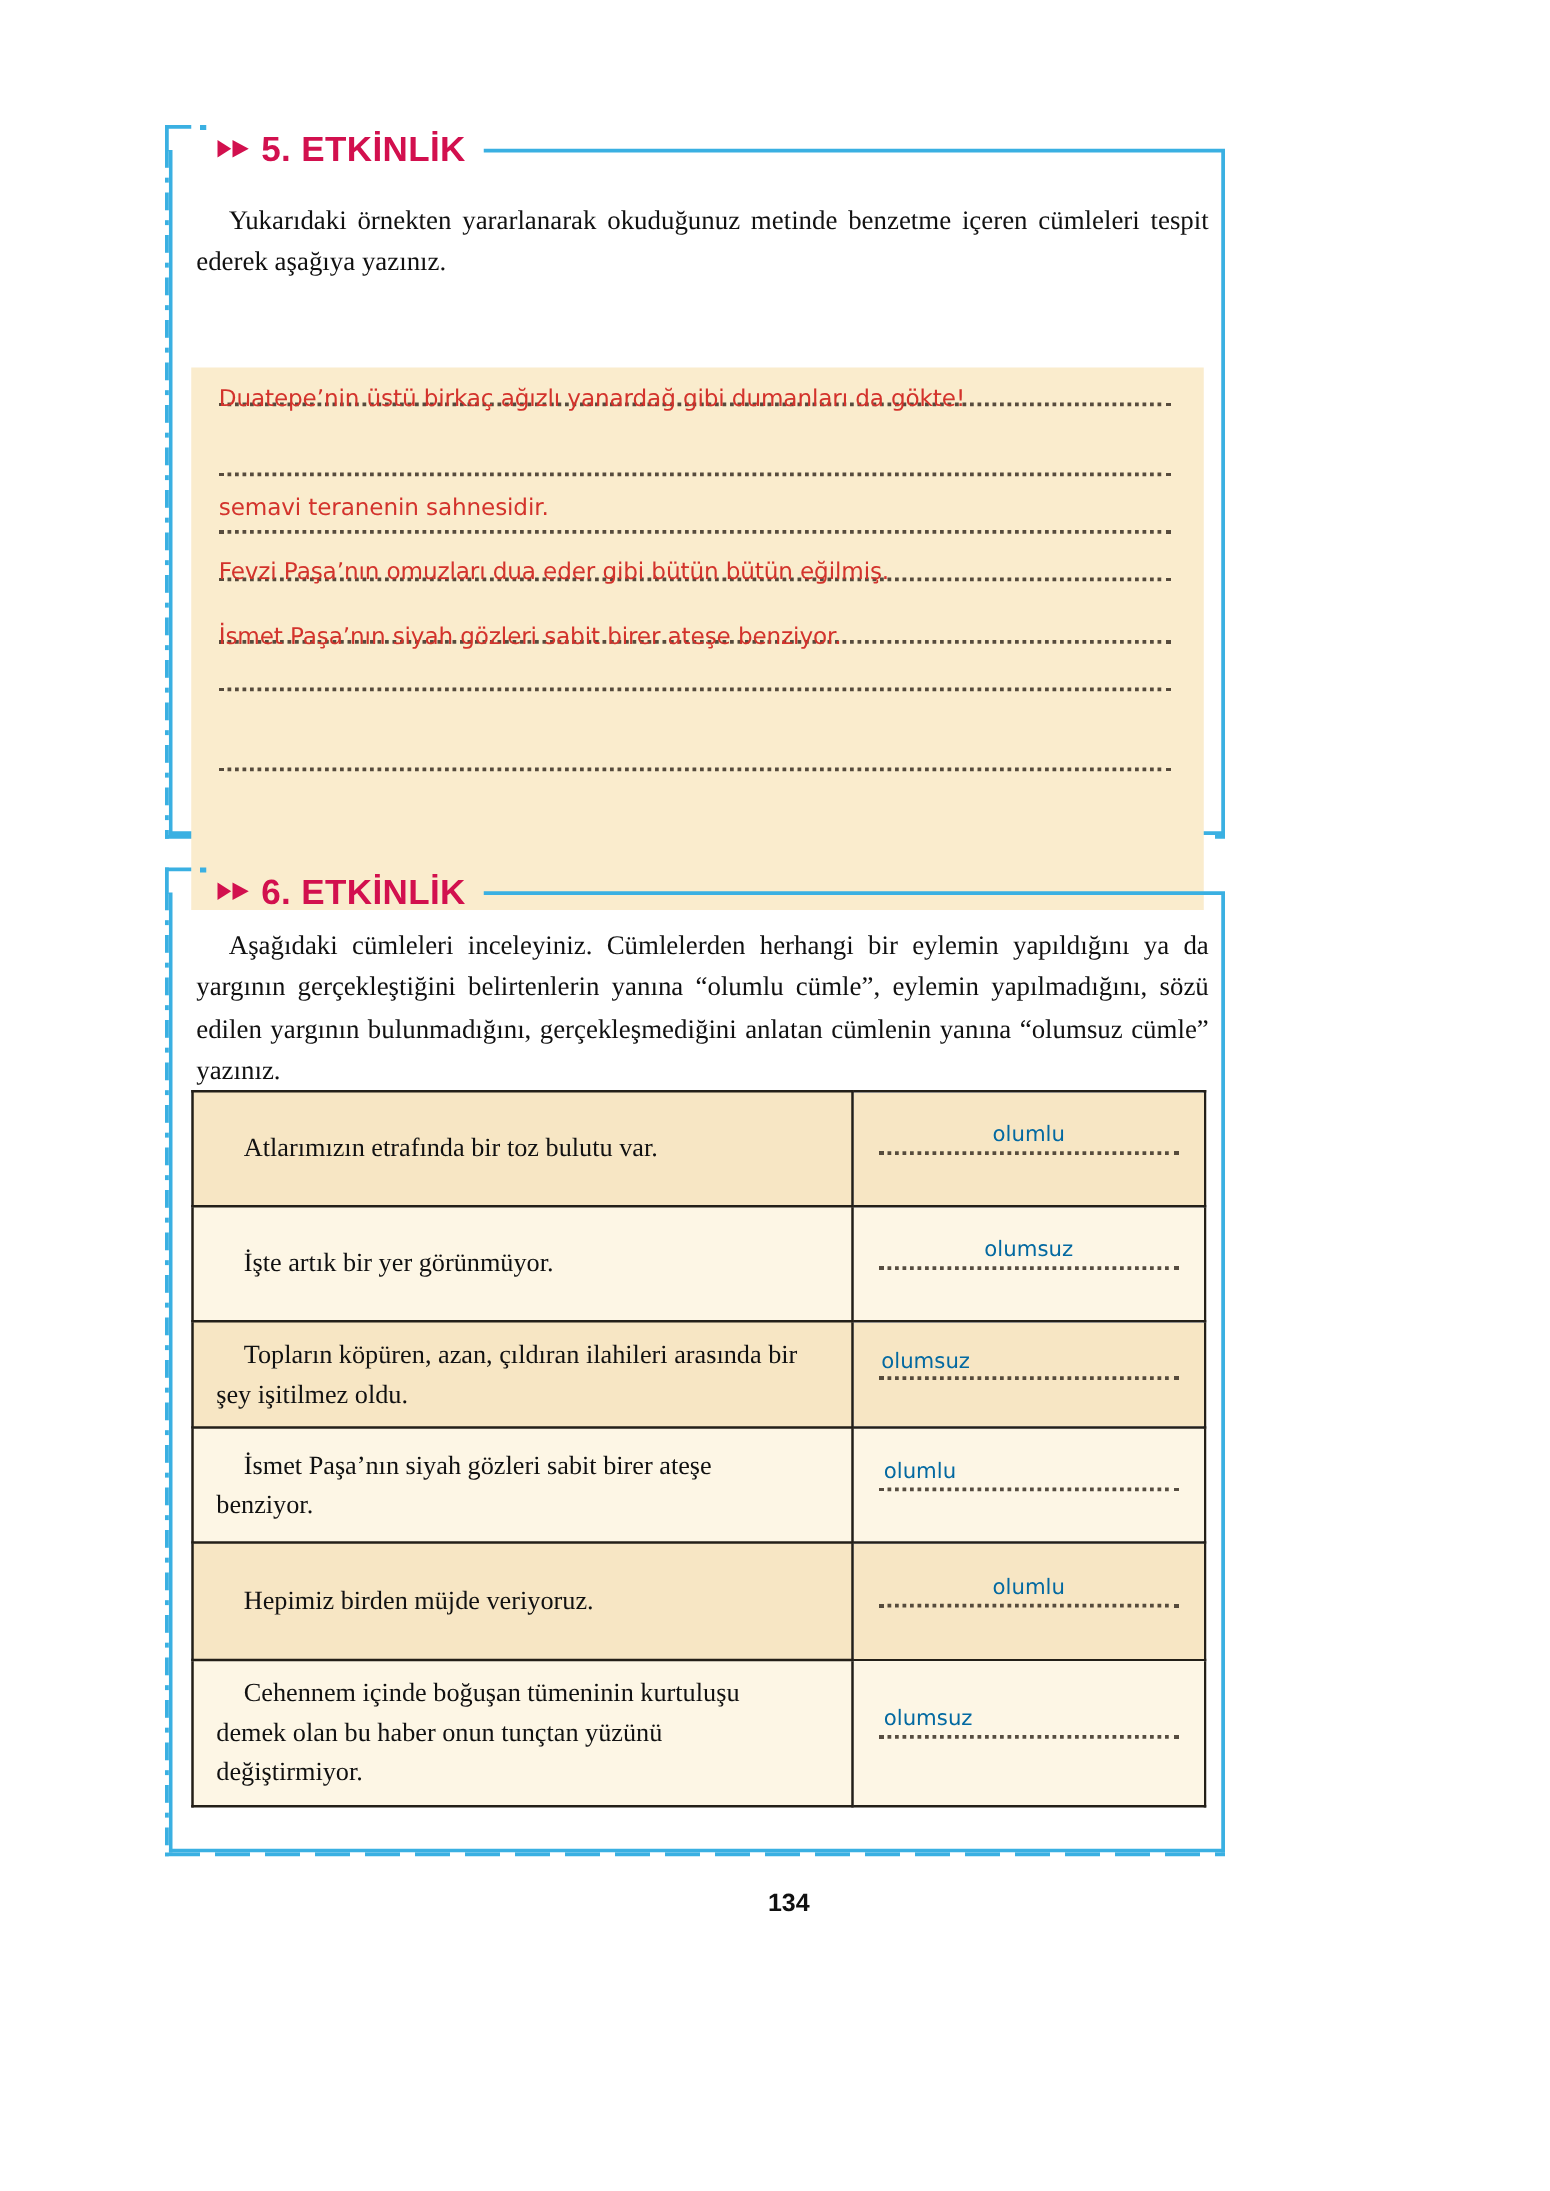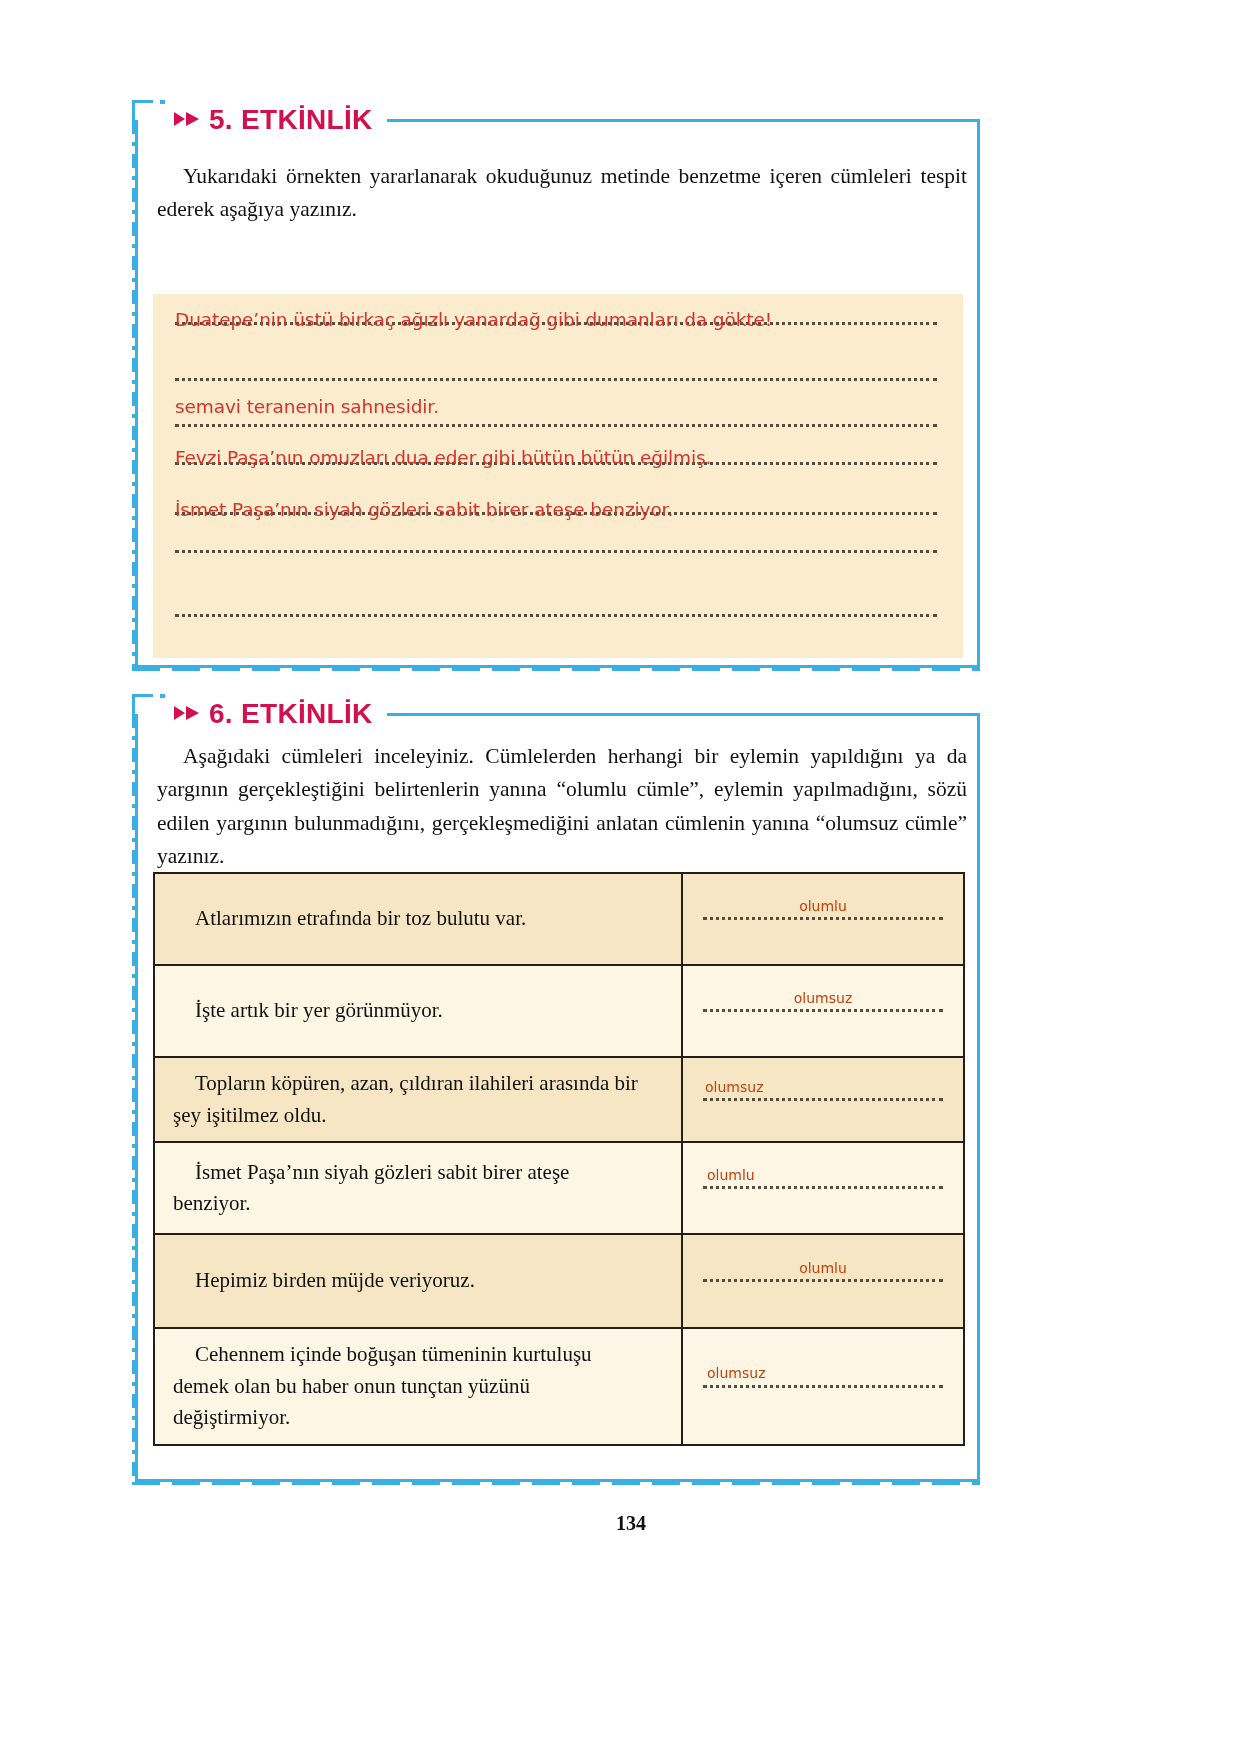--- a/index.html
+++ b/index.html
@@ -183,43 +183,43 @@
     padding: 0;
   }
   .ansbox {
     position: relative;
     height: 100%;
     min-height: 40px;
     padding: 0 18px;
   }
   .ans-word {
     font-family: "DejaVu Sans", sans-serif;
-    font-size: 14px;
-    color: #c2410c;
+    font-size: 17px;
+    color: #0369a1;
     display: block;
     text-align: center;
     line-height: 1.1;
     margin-bottom: 3px;
   }
   .ans-rule {
     border-top: 3px dotted #3a3025;
     opacity: .85;
     height: 0;
     margin: 0 2px;
   }
 
   .row-a td { background: #f7e6c4; }
   .row-b td { background: #fdf6e5; }
 
   
   .pageno {
     position: absolute;
     left: 11px; right: 0;
     text-align: center;
-    font-family: Liberation Serif, serif;
+    font-family: Liberation Sans, sans-serif;
     font-weight: bold;
     font-size: 20px;
     color: #111;
     margin-left: 11px;
   }
 </style>
 </head>
 <body>
 
 <div class="page">
@@ -242,21 +242,21 @@
       <div class="act-title">5. ETKİNLİK</div>
       <div class="act-rule"></div>
     </div>
 
     <div class="act-body" style="top:44px; left:22px; right:18px;">
 
 
       <div class="prompt" style="margin-top:18px; width:810px;">Yukarıdaki örnekten yararlanarak okuduğunuz metinde benzetme içeren cümleleri tespit ederek aşağıya yazınız.</div>
     </div>
 
-    <div class="answer-box" style="position:absolute; left:18px; top:196px; width:810px; height:364px;">
+    <div class="answer-box" style="position:absolute; left:18px; top:196px; width:810px; height:434px;">
 
       <div class="dotline" style="left:22px; width:762px; top:28px;"></div>
       <div class="dotline" style="left:22px; width:762px; top:84px;"></div>
       <div class="dotline" style="left:22px; width:762px; top:130px;"></div>
       <div class="dotline" style="left:22px; width:762px; top:168px;"></div>
       <div class="dotline" style="left:22px; width:762px; top:218px;"></div>
       <div class="dotline" style="left:22px; width:762px; top:256px;"></div>
       <div class="dotline" style="left:22px; width:762px; top:320px;"></div>
 
       <div class="hand" style="left:22px; top:15px;">Duatepe’nin üstü birkaç ağızlı yanardağ gibi dumanları da gökte!</div>

